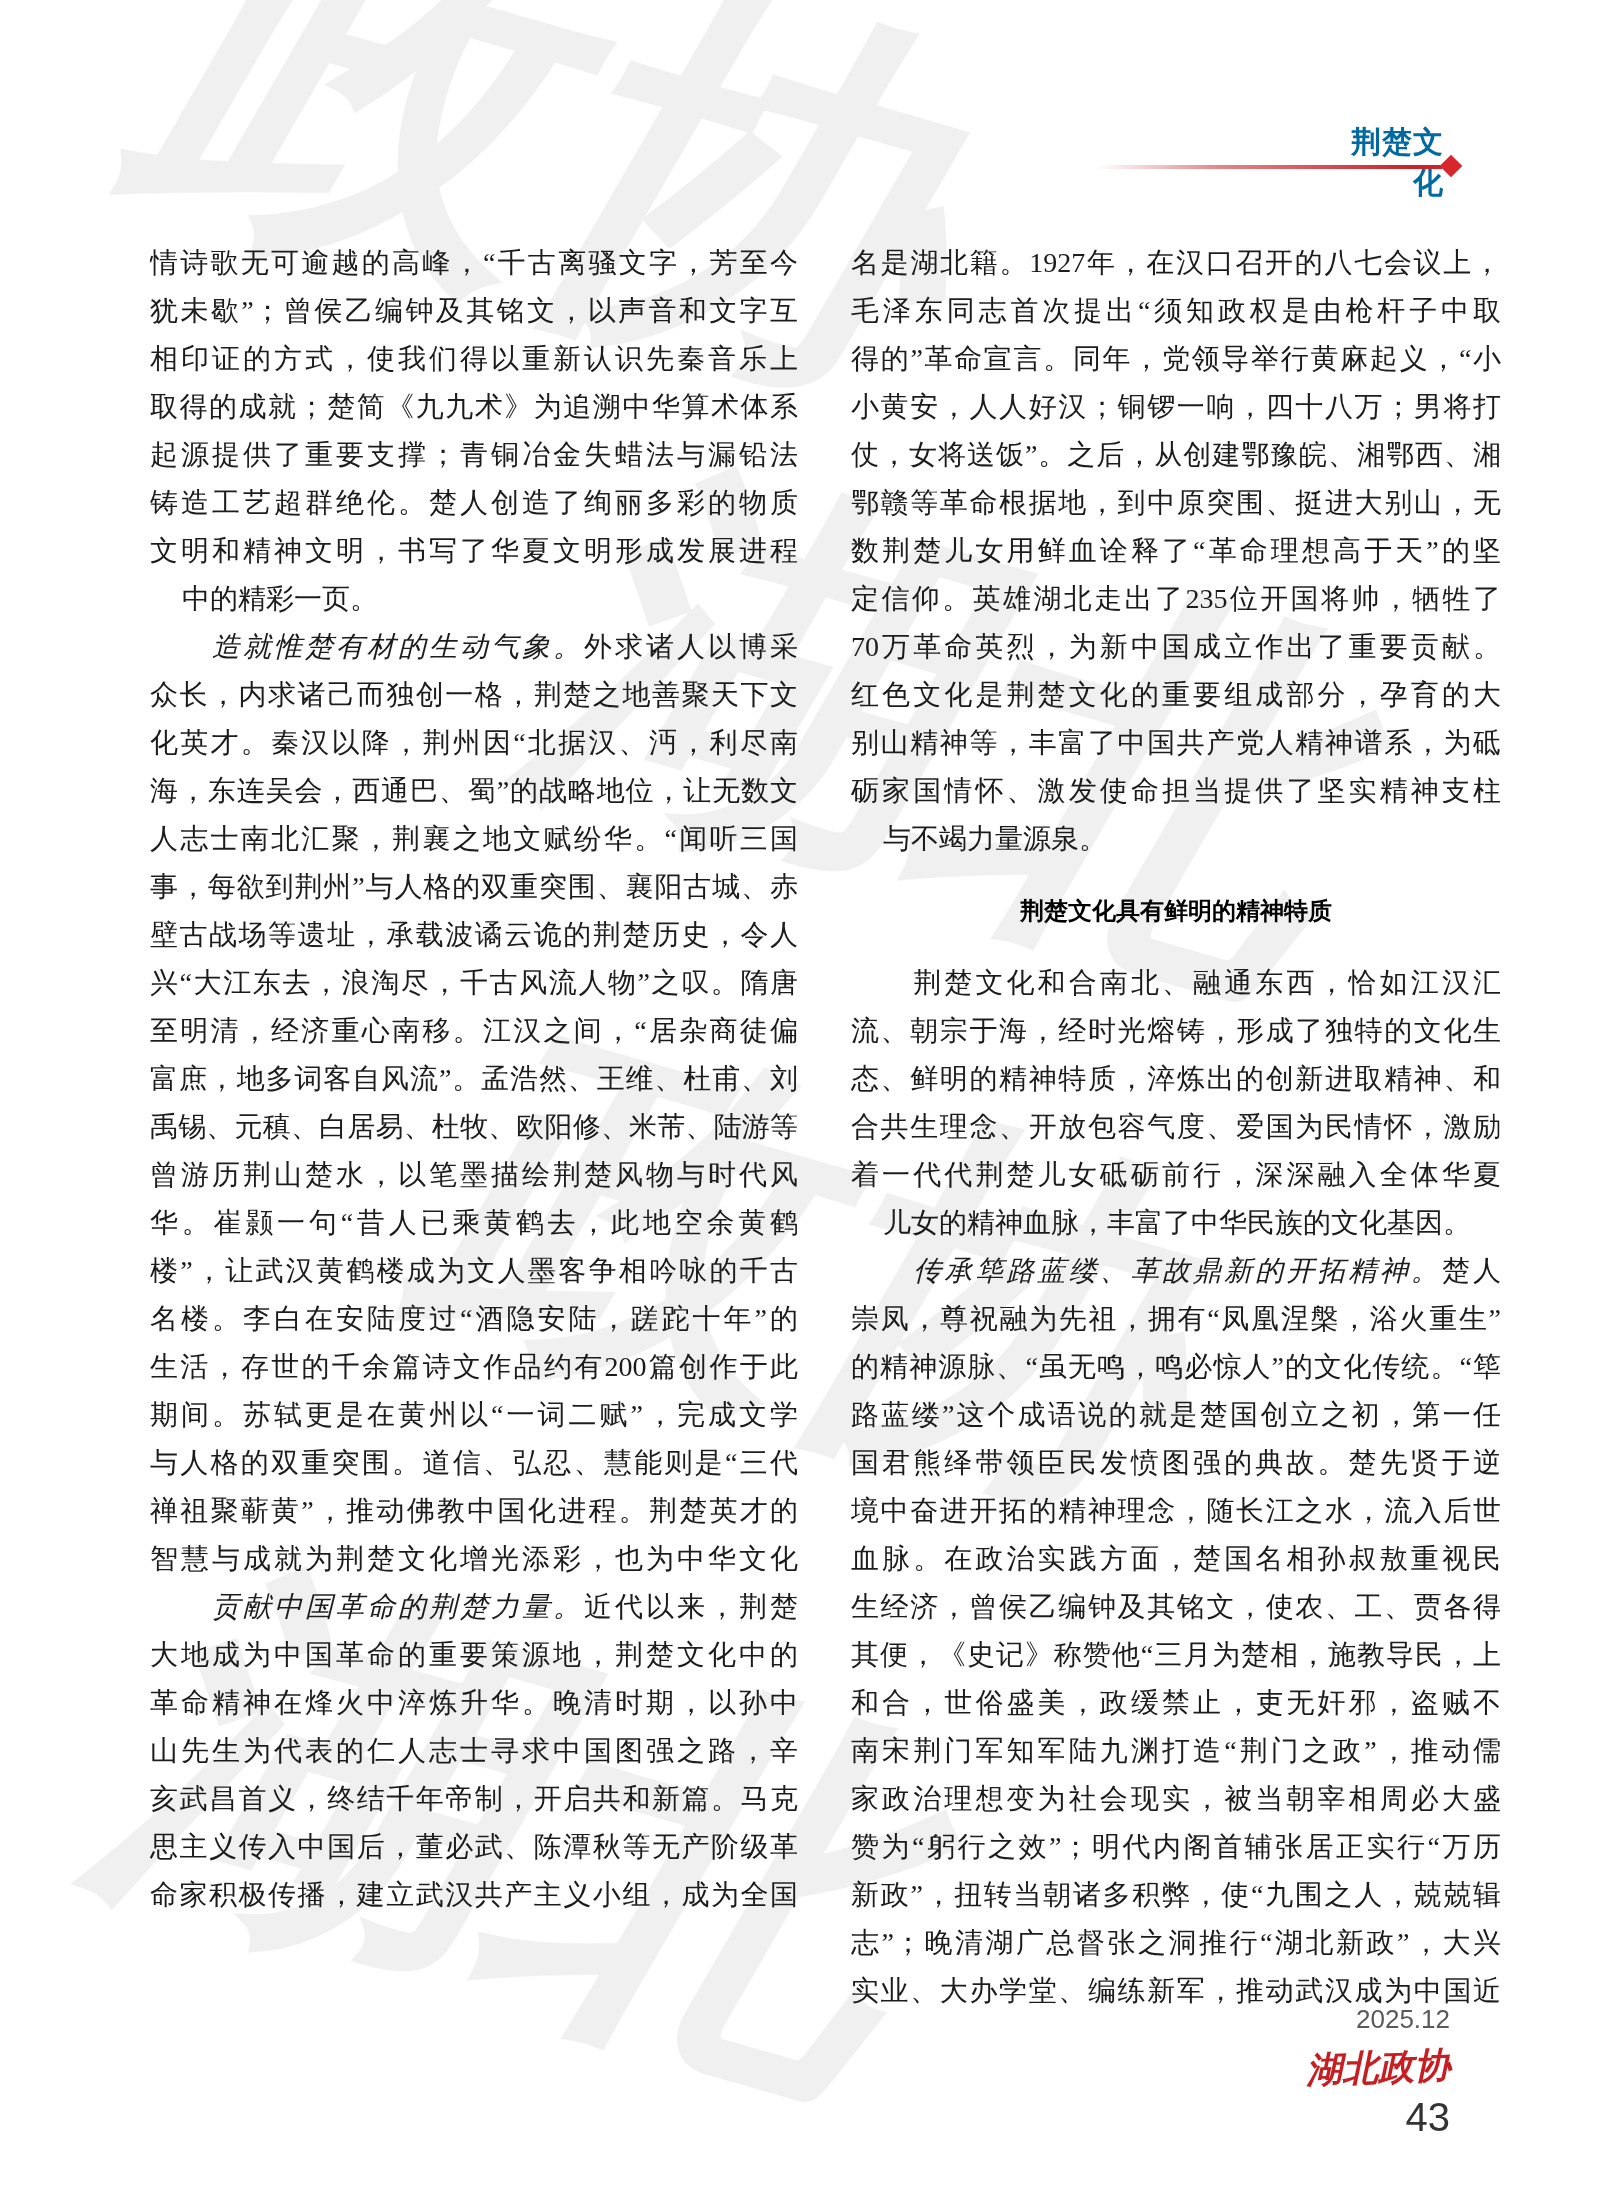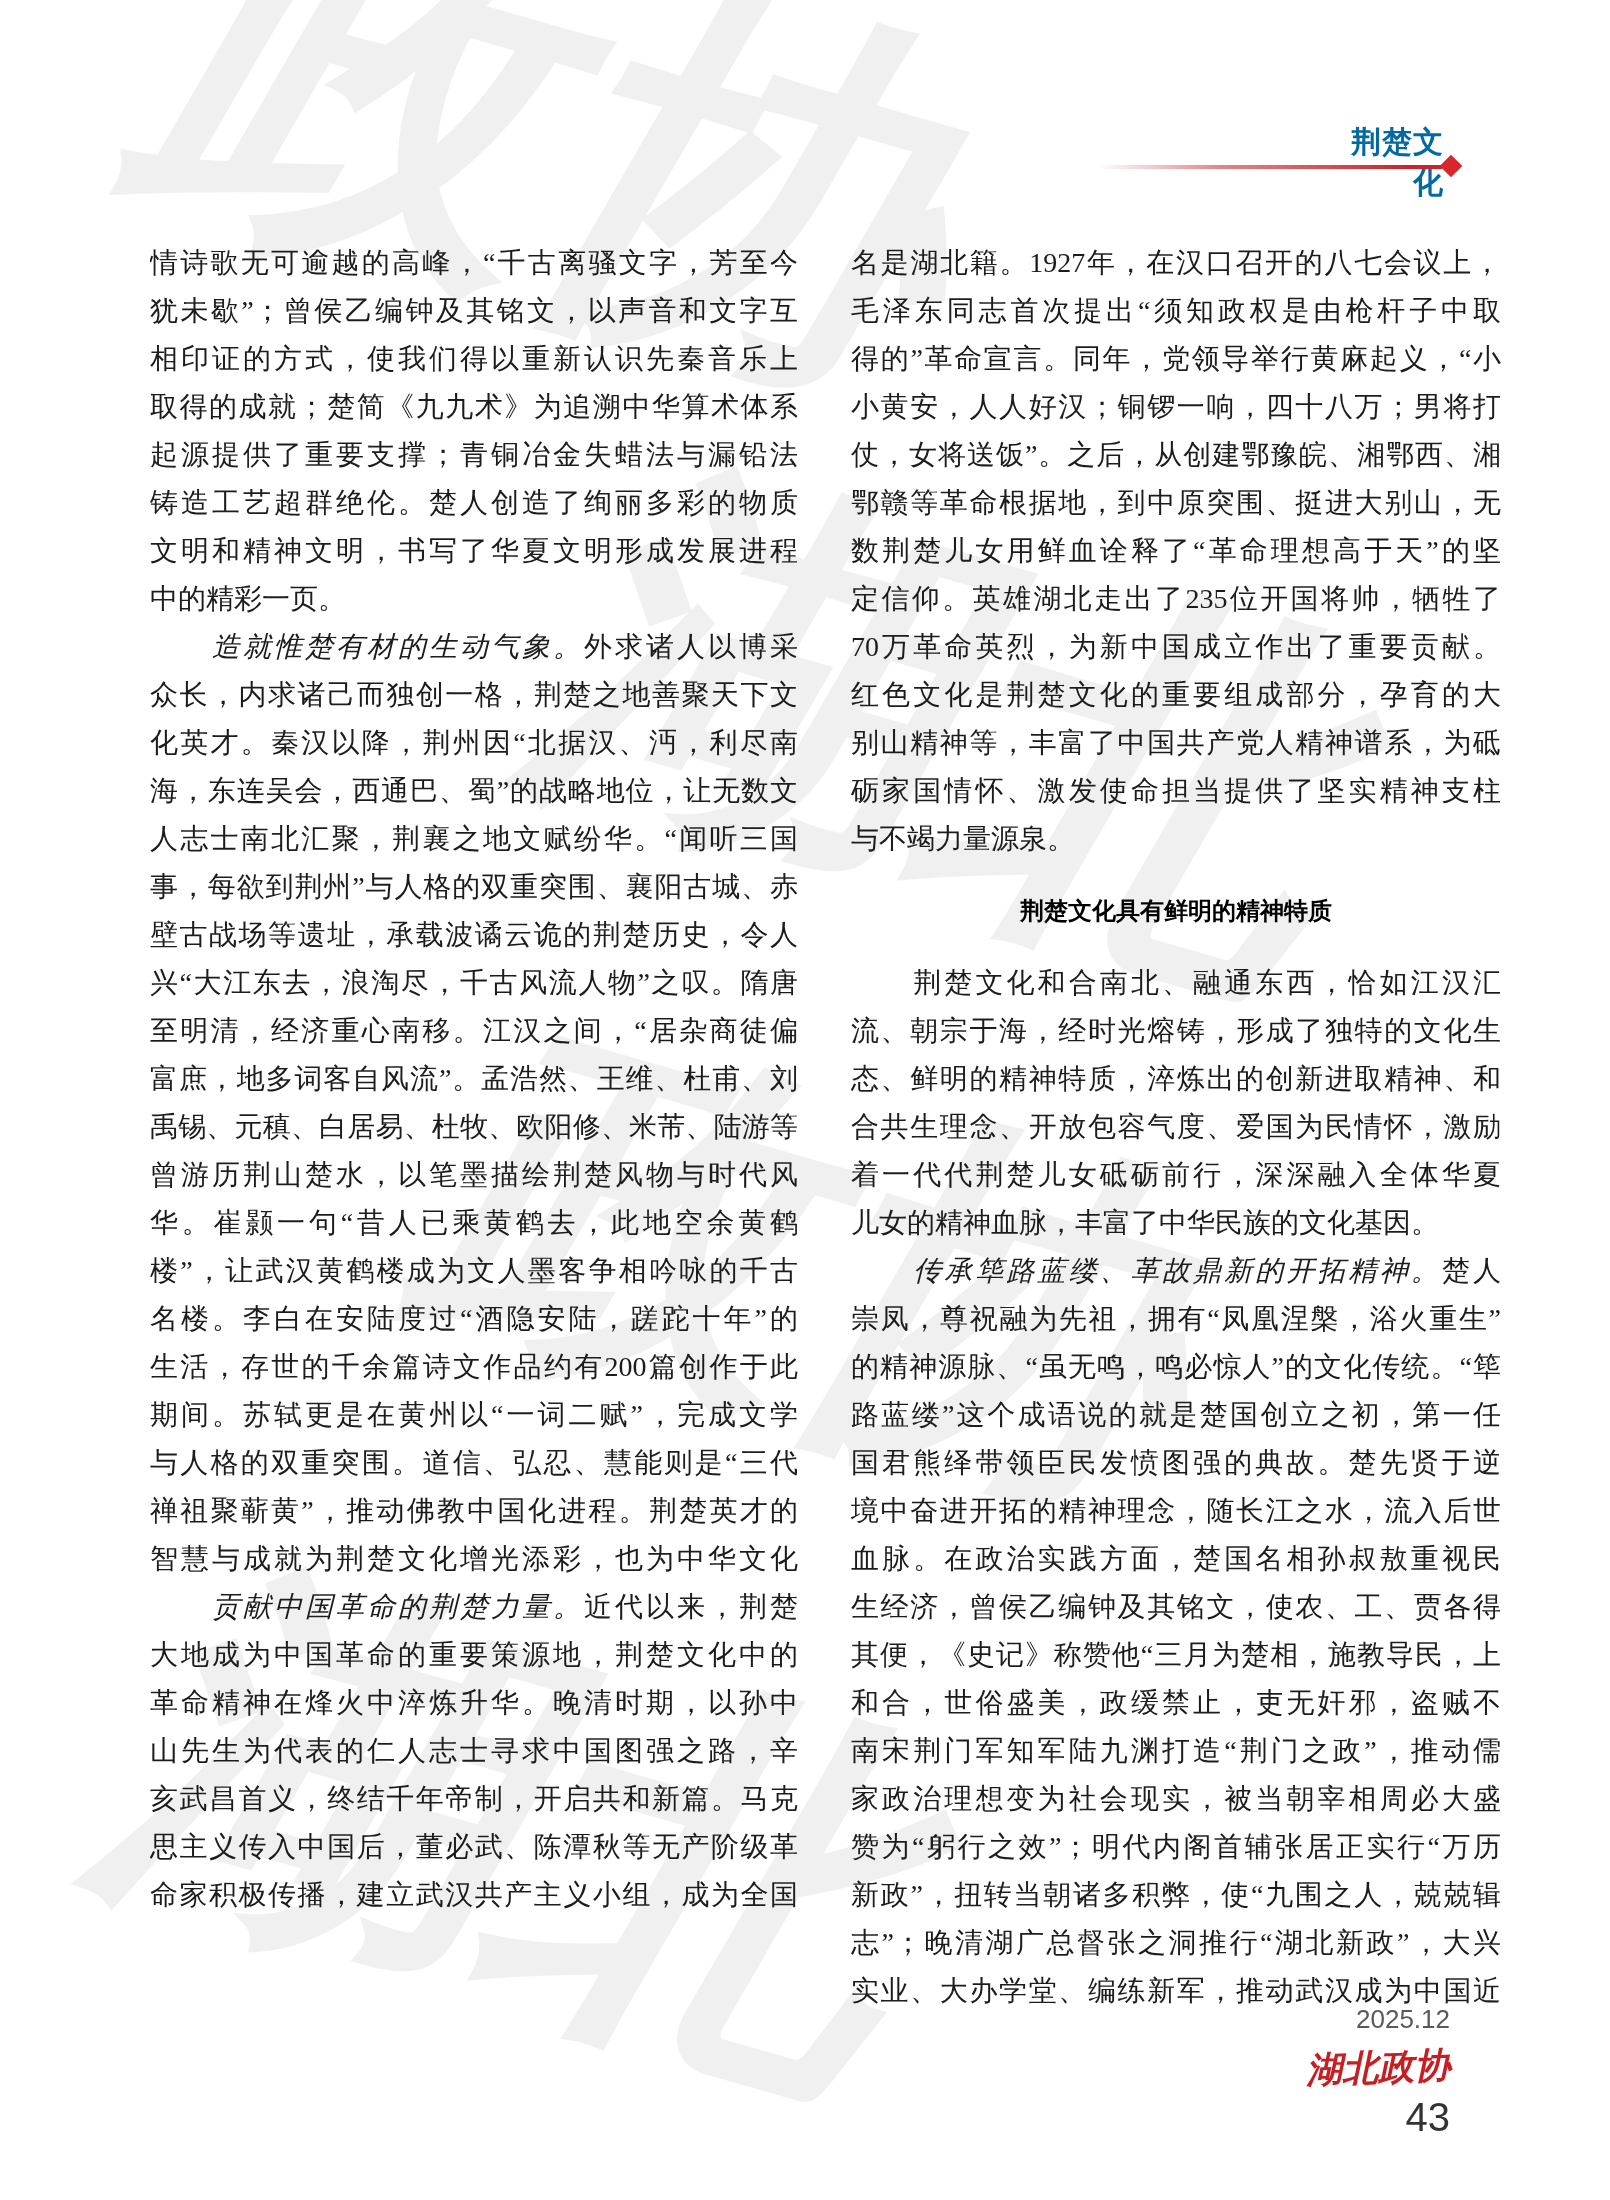--- a/index.html
+++ b/index.html
@@ -20,21 +20,21 @@
   .header-rule{position:absolute;top:165px;left:1098px;width:344px;height:4px;
       background:linear-gradient(90deg,rgba(201,37,43,0),rgba(201,37,43,.55) 35%,#c9252b 90%);}
   .header-diamond{position:absolute;top:158px;left:1443px;width:16px;height:16px;
       background:#d8262c;transform:rotate(45deg);}
   
   .col{position:absolute;top:239px;width:648px;}
   .col-left{left:150px;}
   .col-right{left:851px;width:650px;}
   .tl{height:48px;line-height:48px;font-size:28px;color:#1c1c1c;
       text-align:justify;text-align-last:justify;overflow:hidden;}
-  .tl-end{text-align-last:left;}
+  .tl-end{text-align-last:left;margin-left:32px;}
   .kai{font-style:italic;}
   .col-heading{height:96px;display:flex;align-items:center;justify-content:center;
       font-family:"Liberation Sans","DejaVu Sans",sans-serif;font-weight:700;
       font-size:24px;color:#000;}
   
   .footer{position:absolute;top:2048px;left:1100px;width:350px;height:46px;
       display:flex;justify-content:center;align-items:flex-end;gap:12px;flex-direction:column;}
   .footer-issue{font-family:"Liberation Sans","DejaVu Sans",sans-serif;
       font-size:26px;color:#58595b;line-height:1;padding-bottom:5px;}
   .footer-logo{font-family:"DejaVu Serif",serif;font-style:italic;font-weight:bold;

